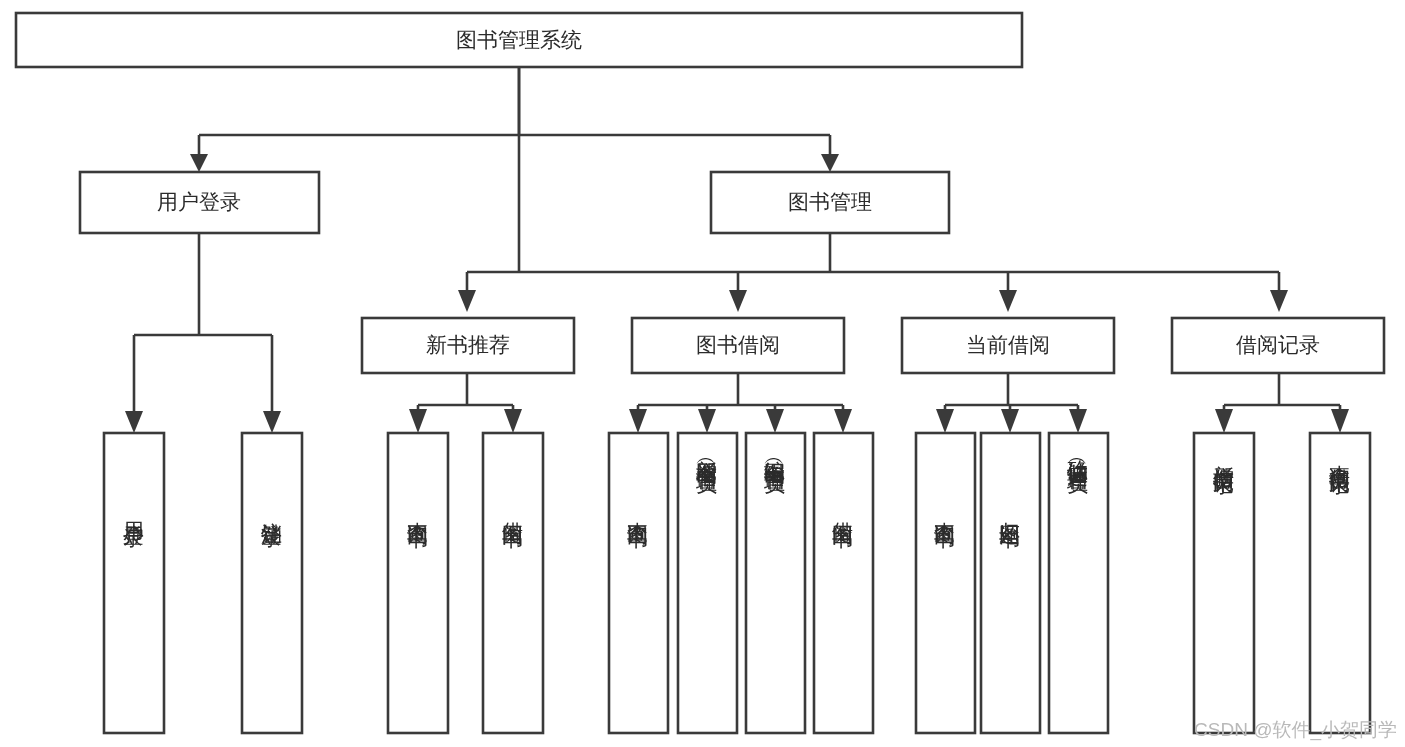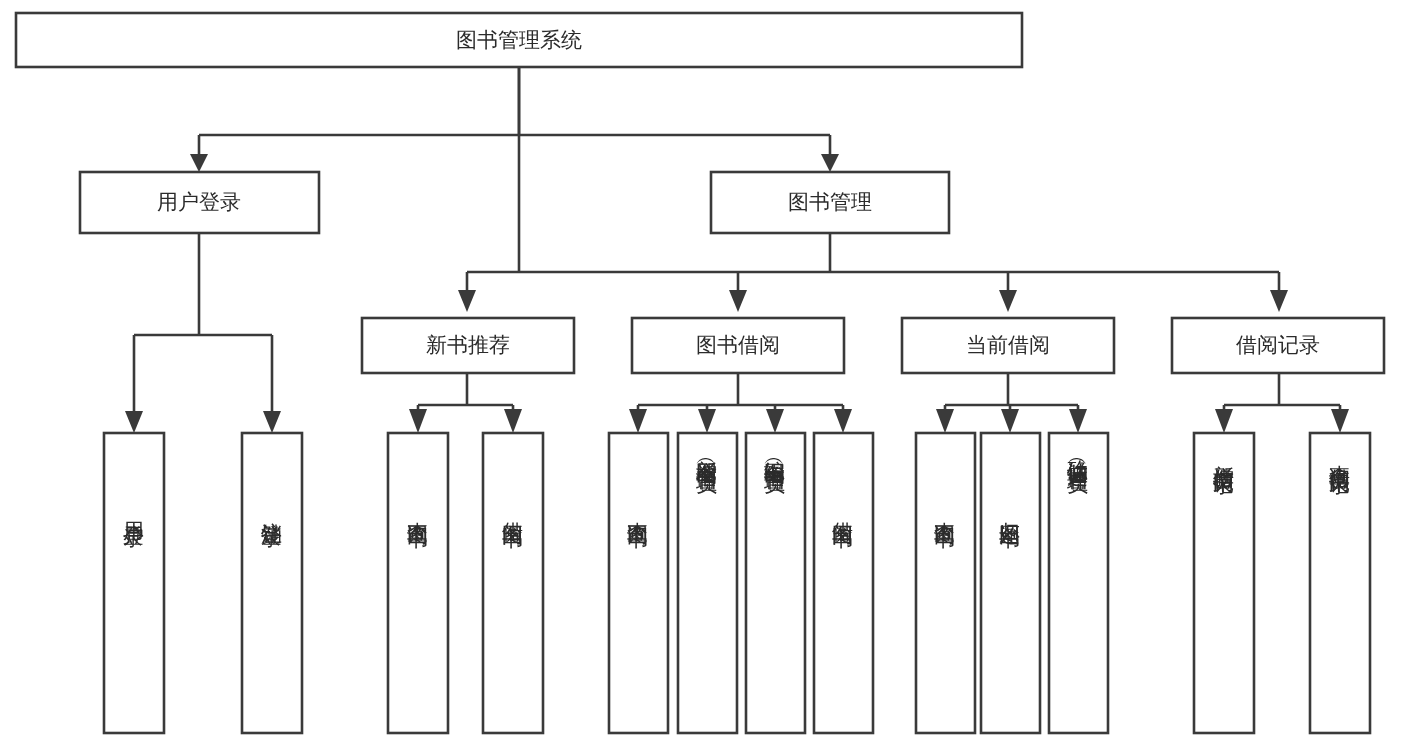--- a/index.html
+++ b/index.html
@@ -222,13 +222,14 @@
   <div class="vlabel" style="left:775px; top:443px;">编辑图书（管理员）</div>
   <div class="vlabel" style="left:843px; top:505px;">借阅图书</div>
 
   <div class="vlabel" style="left:945px; top:505px;">查询图书</div>
   <div class="vlabel" style="left:1010px; top:505px;">归还图书</div>
   <div class="vlabel" style="left:1078px; top:443px;">确认归还（管理员）</div>
 
   <div class="vlabel" style="left:1224px; top:448px;">新增借阅记录</div>
   <div class="vlabel" style="left:1340px; top:448px;">查询借阅记录</div>
 
+  <div class="watermark">CSDN @软件_小贺同学</div>
 </div>
 
 </body></html>

